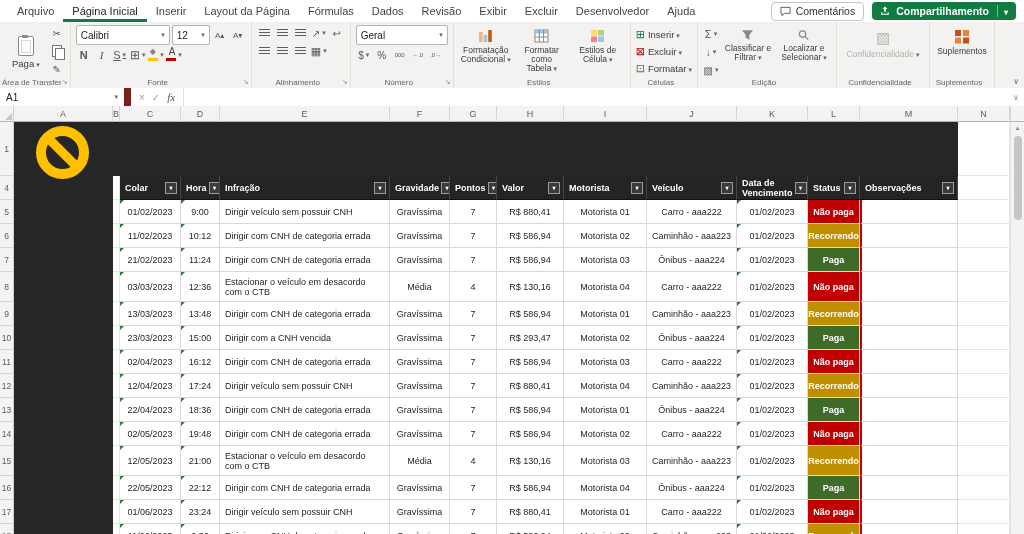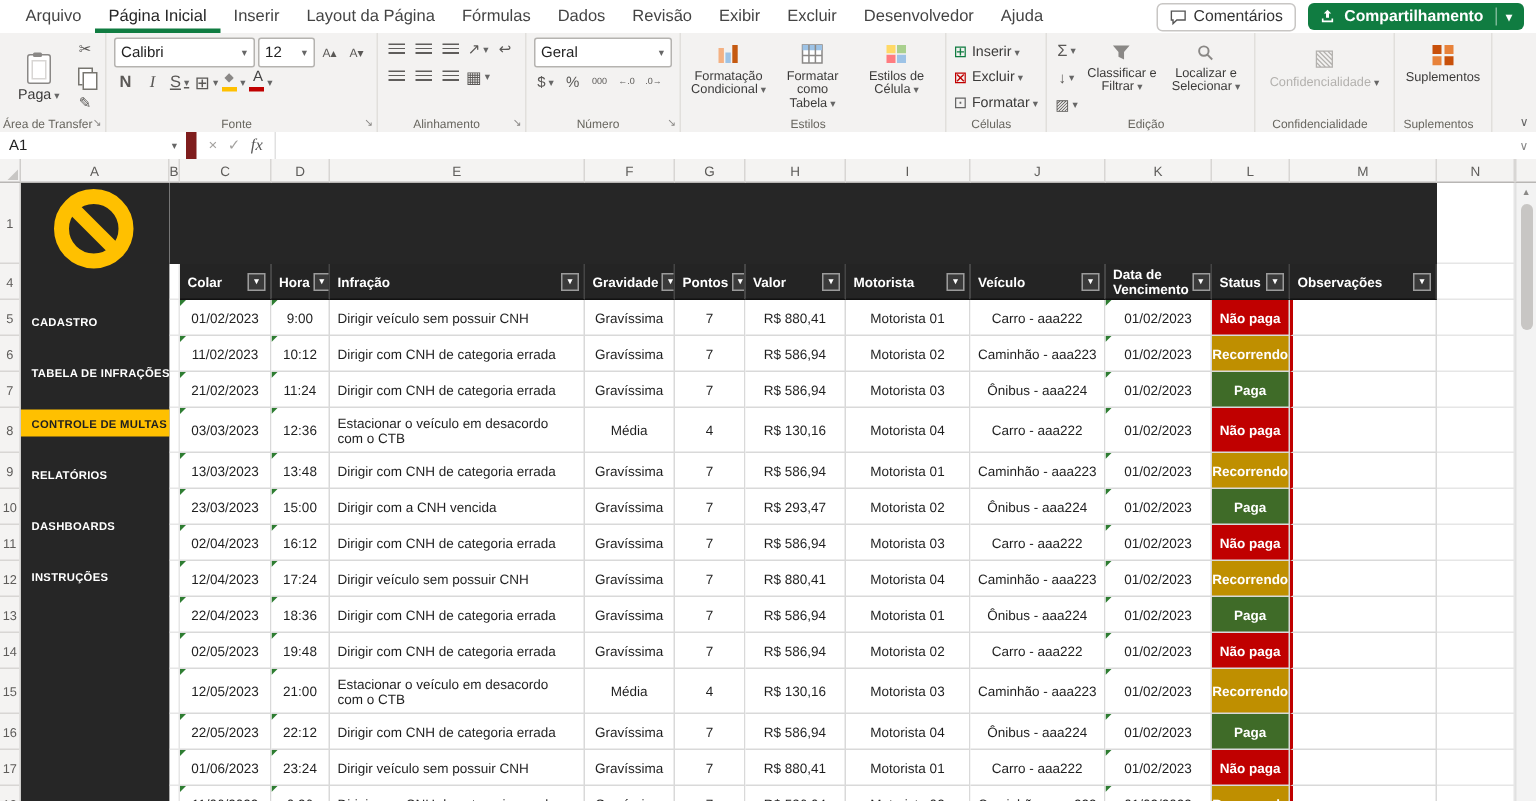--- a/index.html
+++ b/index.html
@@ -392,28 +392,20 @@
       <div class="rn" style="height: 24px;">12</div>
       <div class="rn" style="height: 24px;">13</div>
       <div class="rn" style="height: 24px;">14</div>
       <div class="rn" style="height: 30px;">15</div>
       <div class="rn" style="height: 24px;">16</div>
       <div class="rn" style="height: 24px;">17</div>
       <div class="rn" style="height: 24px;">18</div>
     </div>
   <div class="sidebarA">
     <div class="logo"></div>
-    <div class="side-items">
-        <div class="side-item">CADASTRO</div>
-        <div class="side-item">TABELA DE INFRAÇÕES</div>
-        <div class="side-item active">CONTROLE DE MULTAS</div>
-        <div class="side-item">RELATÓRIOS</div>
-        <div class="side-item">DASHBOARDS</div>
-        <div class="side-item">INSTRUÇÕES</div>
-      </div>
   </div>
   <div class="cellrows">
       <div class="row" style="height: 54px;">
         <div class="cell band" style="width: 845px;"></div>
         <div class="cell plain" style="width: 52px;"></div>
       </div>
       <div class="row" style="height: 24px;">
         <div class="cell plain" style="width: 7px;"></div>
         <div class="cell th" style="width: 61px;">
           <div class="thlabel">Colar</div>

